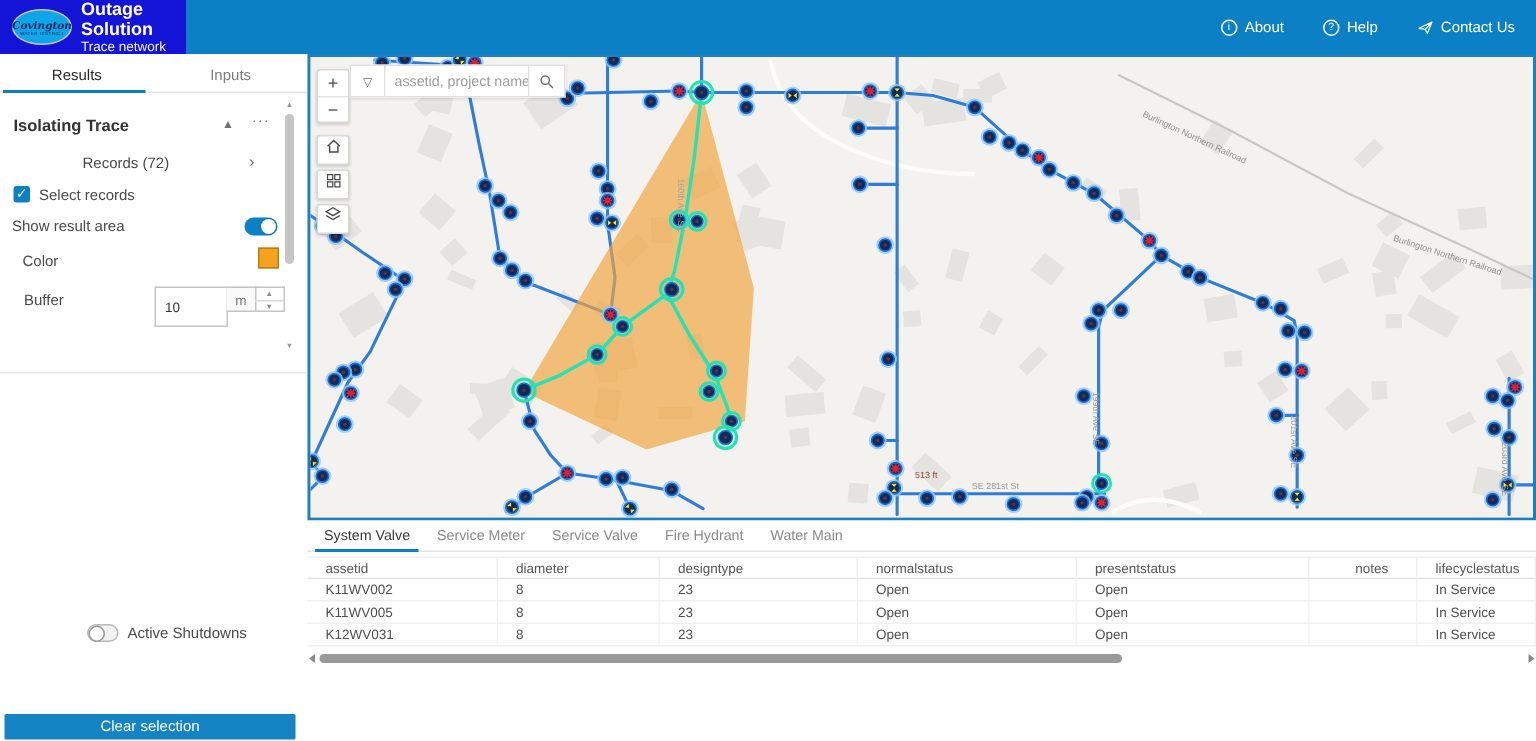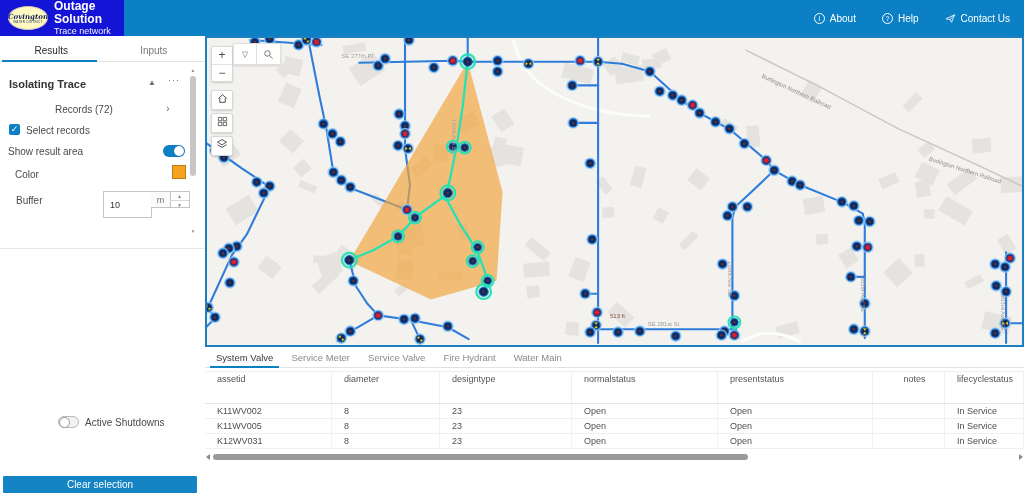--- a/index.html
+++ b/index.html
@@ -4,21 +4,21 @@
 <style>
   * { box-sizing: border-box; margin: 0; padding: 0; }
   html,body { width:1024px; height:494px; background:#fff; overflow:hidden;
               font-family:"Liberation Sans", sans-serif; }
   #app { position:relative; width:1024px; height:494px; background:#fff; }
 
   
   #header { position:absolute; left:0; top:0; width:1024px; height:36px; background:#0b80c4; }
   #logo-block { position:absolute; left:0; top:0; width:124px; height:36px; background:#1414d6;
                 display:flex; align-items:center; }
-  #logo-oval { width:40px; height:24px; margin-left:8px; background:#fef9c3; border-radius:50%;
+  #logo-oval { width:40px; height:24px; margin-left:8px; background:#0ea5e9; border-radius:50%;
                display:flex; flex-direction:column; align-items:center; justify-content:center;
                border:1px solid #c9c4b2; }
   #logo-oval .l1 { font-family:"DejaVu Serif", serif; font-style:italic; font-weight:bold;
                    font-size:7px; color:#15265c; line-height:7px; }
   #logo-oval .l2 { font-size:3px; color:#15265c; letter-spacing:.3px; }
   #app-titles { margin-left:6px; color:#fff; }
   #app-title { font-size:12px; font-weight:bold; line-height:13px; }
   #app-subtitle { font-size:9px; line-height:11px; opacity:.95; }
   #header-links { position:absolute; right:14px; top:0; height:36px; display:flex; align-items:center; gap:26px; }
   .hlink { display:flex; align-items:center; gap:5px; color:#fff; font-size:10px; cursor:pointer; }
@@ -97,21 +97,21 @@
   #search-input::placeholder { color:#9d9d9d; }
   #search-btn { width:24px; background:#fff; border:1px solid #e0e0e0; border-left:none;
                 display:flex; align-items:center; justify-content:center; cursor:pointer; }
 
   
   #tablebox { position:absolute; left:205px; top:347px; width:819px; height:147px; background:#fff; }
   #tbl-tabs { position:relative; height:21px; border-bottom:1px solid #e2e2e2; padding-left:2px; display:flex; }
   .tbl-tab { font-size:9.5px; color:#8a8a8a; padding:5px 9px 0 9px; position:relative; cursor:pointer; white-space:nowrap; }
   .tbl-tab.active { color:#3a3a3a; }
   .tbl-tab.active::after { content:""; position:absolute; left:3px; right:3px; bottom:-1px; height:2px; background:#0b80c4; }
-  #tbl-head { display:flex; height:33px; border-bottom:1px solid #e6e6e6; margin-top:3px; border-top:1px solid #f0f0f0; }
+  #tbl-head { display:flex; height:15px; border-bottom:1px solid #e6e6e6; margin-top:3px; border-top:1px solid #f0f0f0; }
   .th { font-size:9px; color:#555; padding-left:12px; line-height:15px; border-right:1px solid #efefef; overflow:hidden; white-space:nowrap; }
   .tr { display:flex; height:15px; border-bottom:1px solid #efefef; }
   .td { font-size:9px; color:#4f4f4f; padding-left:12px; line-height:15px; border-right:1px solid #f3f3f3; overflow:hidden; white-space:nowrap; }
   #hscroll { position:relative; height:10px; margin-top:3px; }
   #hthumb { position:absolute; left:8px; top:2px; width:535px; height:6px; background:#9a9a9a; border-radius:3px; cursor:pointer; }
   .scroll-arr { position:absolute; top:2px; width:0; height:0; border-top:3px solid transparent; border-bottom:3px solid transparent; cursor:pointer; }
   #arr-left  { left:1px;  border-right:4px solid #8a8a8a; }
   #arr-right { right:1px; border-left:4px solid #8a8a8a; }
 </style>
 </head>
@@ -872,20 +872,21 @@
       </div>
       <div class="mc-btn mc-single">
         <svg width="12" height="12" viewBox="0 0 16 16">
           <path d="M8 2 L14 5.5 L8 9 L2 5.5 Z" fill="none" stroke="#4a4a4a" stroke-width="1.2"></path>
           <path d="M2 9 L8 12.5 L14 9" fill="none" stroke="#4a4a4a" stroke-width="1.2"></path>
         </svg>
       </div>
     </div>
     <div id="search-bar">
       <div id="search-dd">▽</div>
+      <input id="search-input" placeholder="assetid, project name" style="">
       <div id="search-btn">
         <svg width="11" height="11" viewBox="0 0 16 16">
           <circle cx="6.5" cy="6.5" r="4" fill="none" stroke="#6e6e6e" stroke-width="1.4"></circle>
           <path d="M9.5 9.5 L14 14" stroke="#6e6e6e" stroke-width="1.4"></path>
         </svg>
       </div>
     </div>
   </div>
 
   <div id="tablebox">

